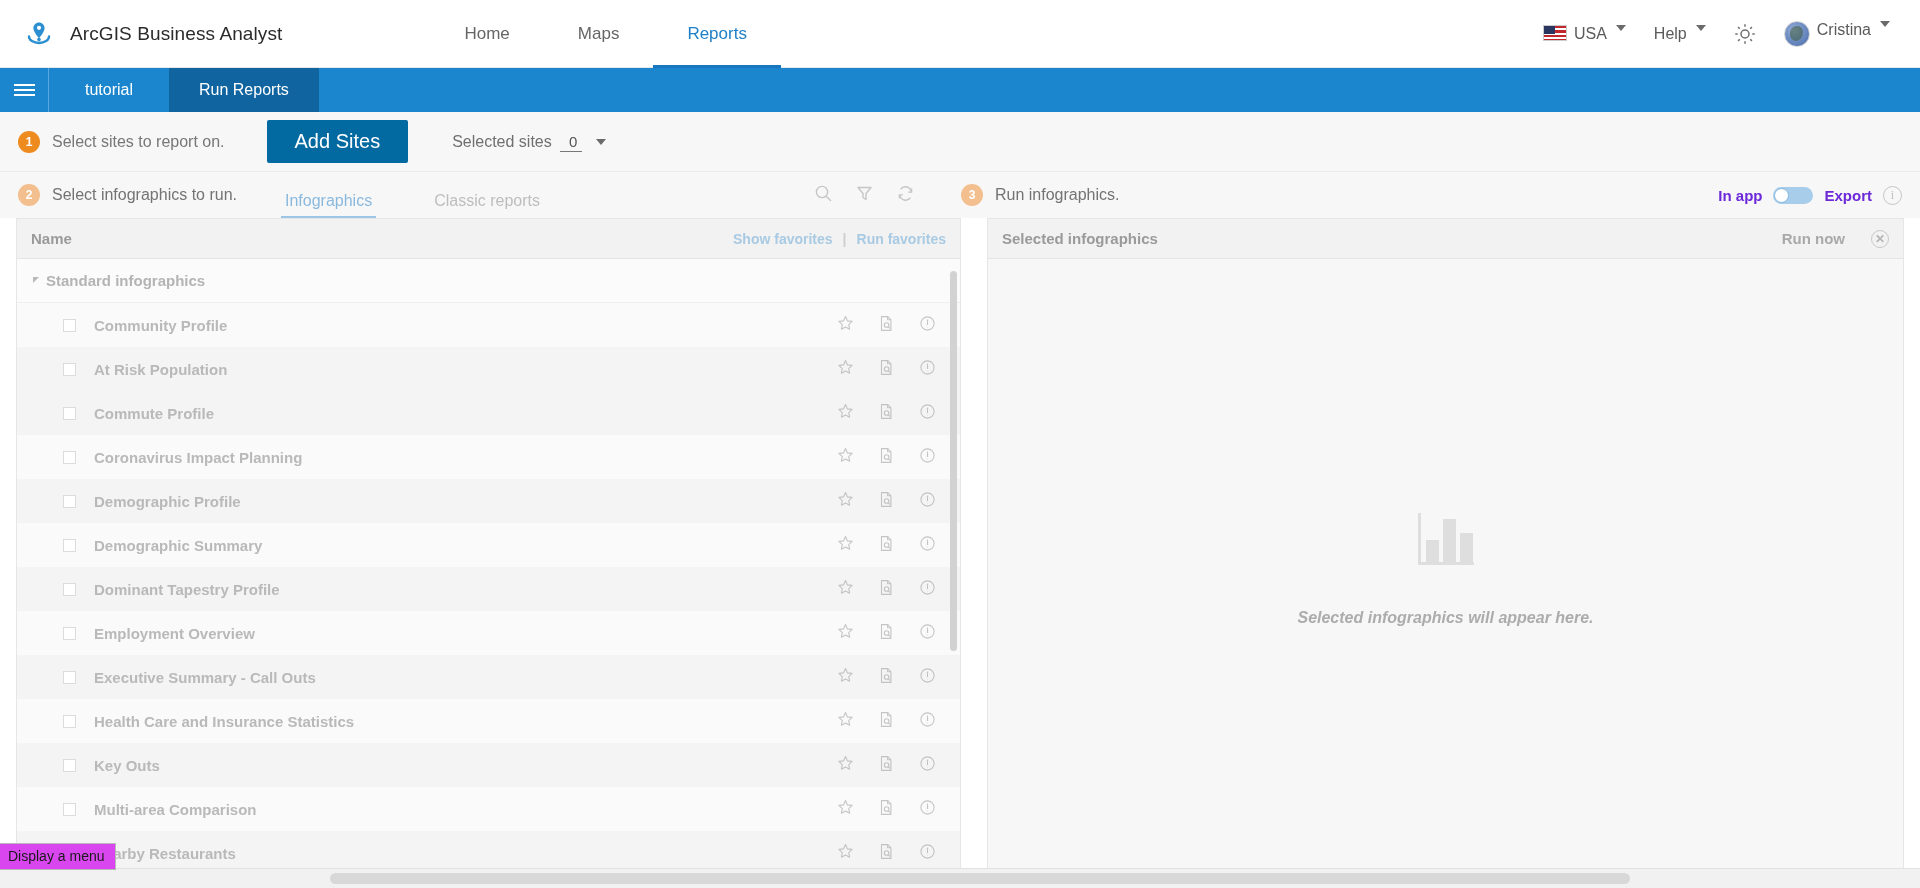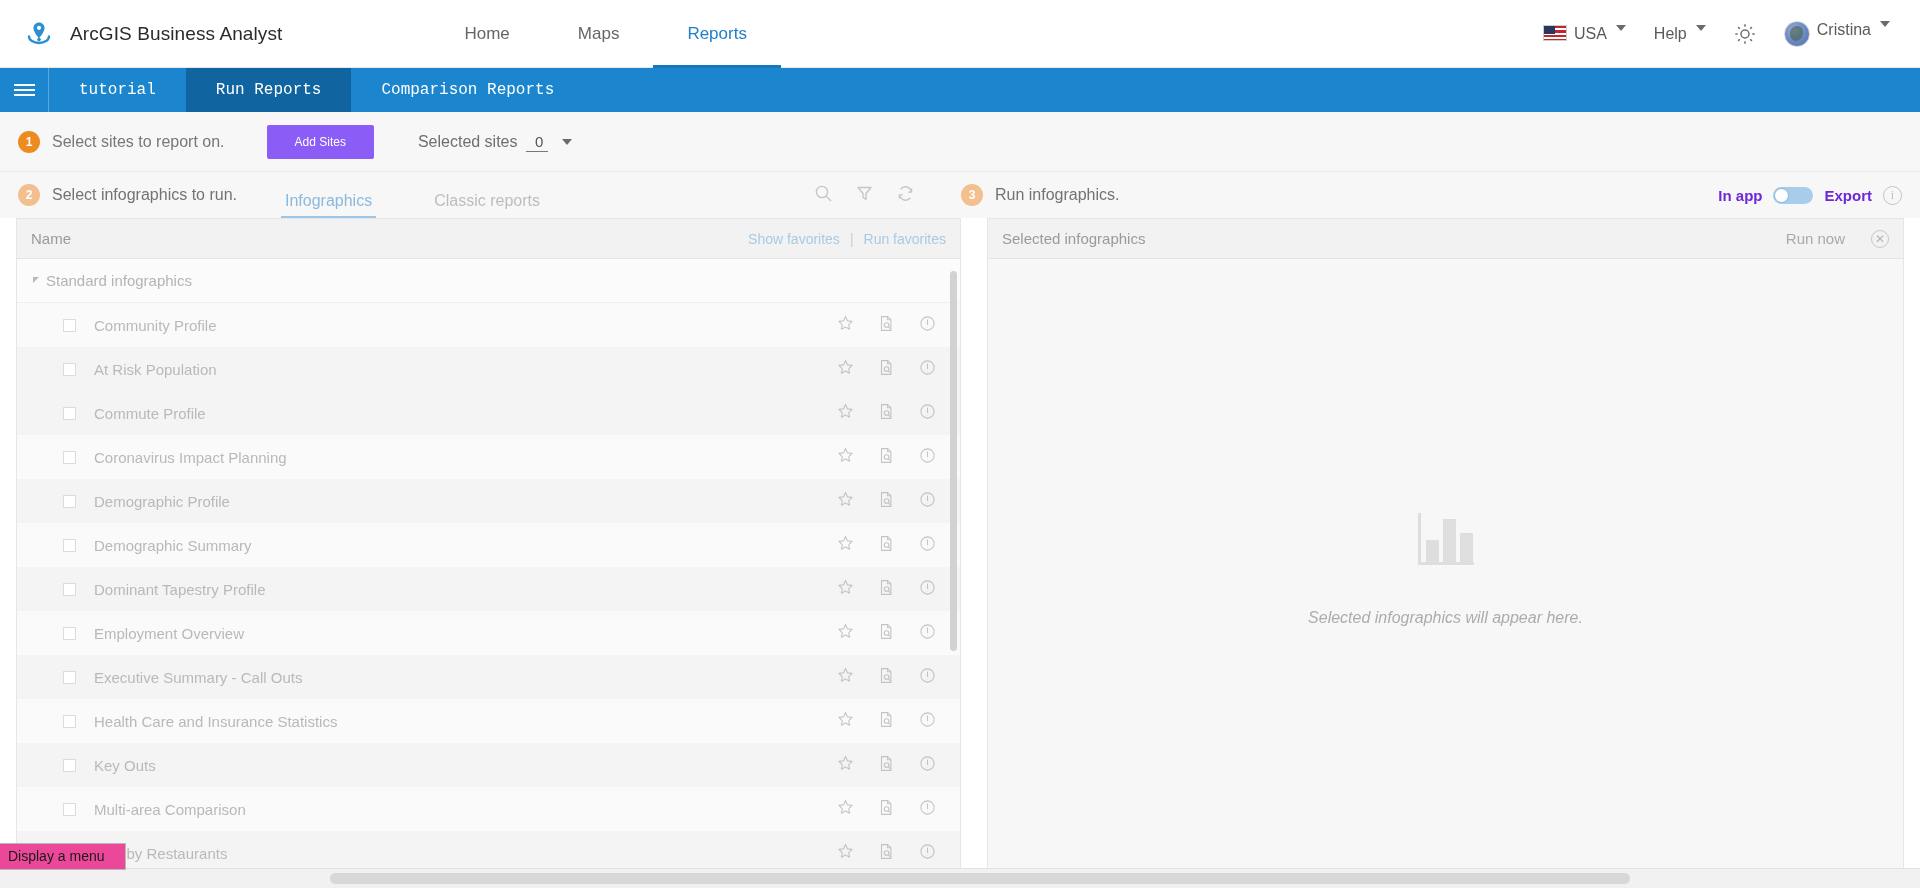--- a/index.html
+++ b/index.html
@@ -83,41 +83,40 @@
     width: 49px; display: flex; align-items: center; justify-content: center;
     cursor: pointer; border-right: 1px solid #5aa8dd;
   }
   .hamburger span {
     display: block; width: 21px; height: 2px; background: #fff; margin: 3px 0;
   }
   .app-tab {
     display: flex; align-items: center; justify-content: center;
     padding: 16px 30px; font-size: 16px; color: #fff; cursor: pointer;
     min-width: 120px;
-    font-family: Liberation Mono, monospace;
   }
   .app-tab.active { background: #10649f; }
 
   
   .step1-row {
     height: 60px; background: #f7f7f7; display: flex; align-items: center;
     border-bottom: 1px solid #eaeaea;
   }
   .step-badge {
     width: 22px; height: 22px; border-radius: 50%;
     display: flex; align-items: center; justify-content: center;
     color: #fff; font-size: 12px; font-weight: bold;
   }
   .step-badge.orange { background: #ed8b1f; }
   .step-badge.faded  { background: #f3bf8f; }
   .step-label { font-size: 16px; color: #777; margin-left: 12px; }
   .step-label.faded { color: #737373; }
   .btn-primary {
-    background: #8b5cf6; color: #fff; border: none; border-radius: 2px;
-    font-size: 12px; padding: 10px 28px; cursor: pointer;
+    background: #0369a1; color: #fff; border: none; border-radius: 2px;
+    font-size: 20px; padding: 10px 28px; cursor: pointer;
     font-family: "Liberation Sans", sans-serif;
   }
   .selected-sites-label { font-size: 16px; color: #6f6f6f; }
   .sites-badge {
     display: inline-flex; align-items: center; justify-content: center;
     font-size: 15px; color: #555; min-width: 22px; height: 20px;
     border-bottom: 1px solid #777; margin: 0 2px;
     transform: skewX(-12deg); padding: 0 4px;
   }
   .sites-badge > span { transform: skewX(12deg); }
@@ -157,21 +156,21 @@
     display: flex; align-items: center; justify-content: center;
     font-size: 12px; color: #c0c0c0; font-family: "Liberation Serif", serif;
     cursor: pointer;
   }
 
   
   .body-wrap {
     display: flex; height: 657px; background: #fff; padding: 0;
     gap: 26px; padding-left: 16px; padding-right: 16px;
   }
-  .panel { background: #fff; border: 1px solid #e6e6e6; position: relative; }
+  .panel { background: #fff; border: 1px solid #e6e6e6; position: relative; font-weight: bold; }
   .left-panel { width: 945px; display: flex; flex-direction: column; }
   .right-panel { flex: 1; display: flex; flex-direction: column; }
 
   .panel-head {
     height: 40px; background: #f2f2f2; border-bottom: 1px solid #e4e4e4;
     display: flex; align-items: center; padding: 0 14px; position: relative;
   }
   .panel-head-title { font-size: 15px; color: #9a9a9a; }
   .fav-links {
     position: absolute; right: 14px; display: flex; align-items: center; gap: 10px;
@@ -229,22 +228,22 @@
     flex: 1; display: flex; flex-direction: column; align-items: center;
     justify-content: center; background: #f7f7f7;
   }
   .empty-text {
     font-size: 16px; color: #acacac; font-style: italic; margin-top: 34px;
   }
 
   
   .tooltip {
     position: absolute; left: 0; bottom: 18px;
-    background: #ec4899; border: 1px solid #b8b8b8; border-left: none;
-    font-size: 14px; color: #1a1a1a; padding: 4px 20px 5px 8px; z-index: 50;
+    background: #d946ef; border: 1px solid #b8b8b8; border-left: none;
+    font-size: 14px; color: #1a1a1a; padding: 4px 10px 5px 8px; z-index: 50;
   }
   .bottom-bar {
     position: absolute; left: 0; right: 0; bottom: 0; height: 20px;
     background: #f1f1f1; border-top: 1px solid #e2e2e2;
   }
   .hscroll-track {
     position: absolute; left: 330px; right: 290px; top: 4px; height: 11px;
     background: #d8d8d8; border-radius: 6px;
   }
 </style>
@@ -302,21 +301,20 @@
 <div class="app-bar">
   <div class="hamburger">
     <div>
       <span></span>
         <span></span>
         <span></span>
     </div>
   </div>
   <div class="app-tab">tutorial</div>
   <div class="app-tab active">Run Reports</div>
-  <div class="app-tab">Comparison Reports</div>
 </div>
 
 <div class="step1-row">
   <div style="display:flex;align-items:center;margin-left:18px;">
     <div class="step-badge orange">1</div>
     <div class="step-label">Select sites to report on.</div>
   </div>
   <button class="btn-primary" style="margin-left:42px;">Add Sites</button>
   <div style="display:flex;align-items:center;margin-left:44px;gap:8px;">
     <span class="selected-sites-label">Selected sites</span>

